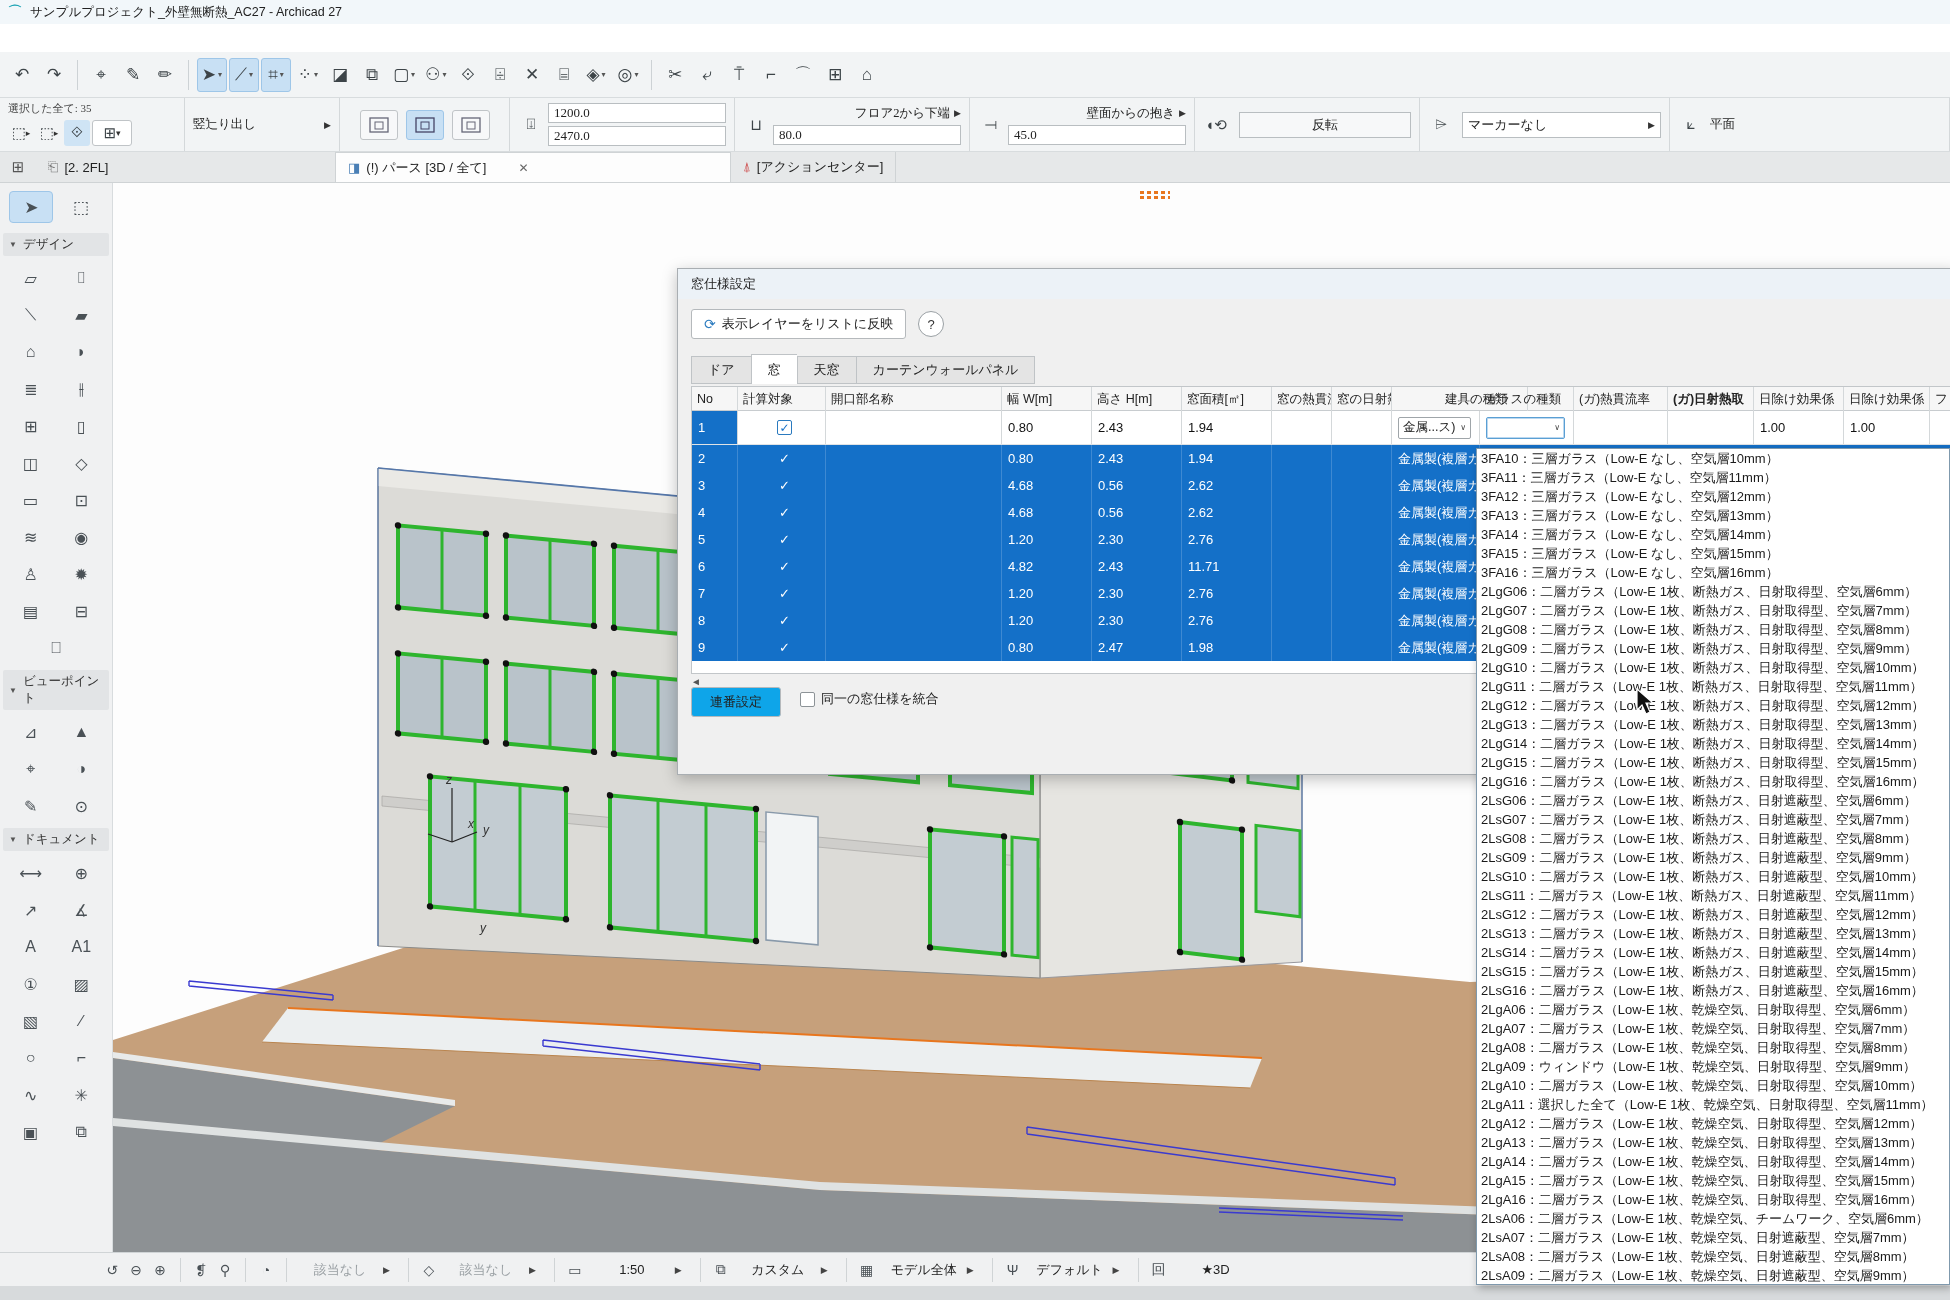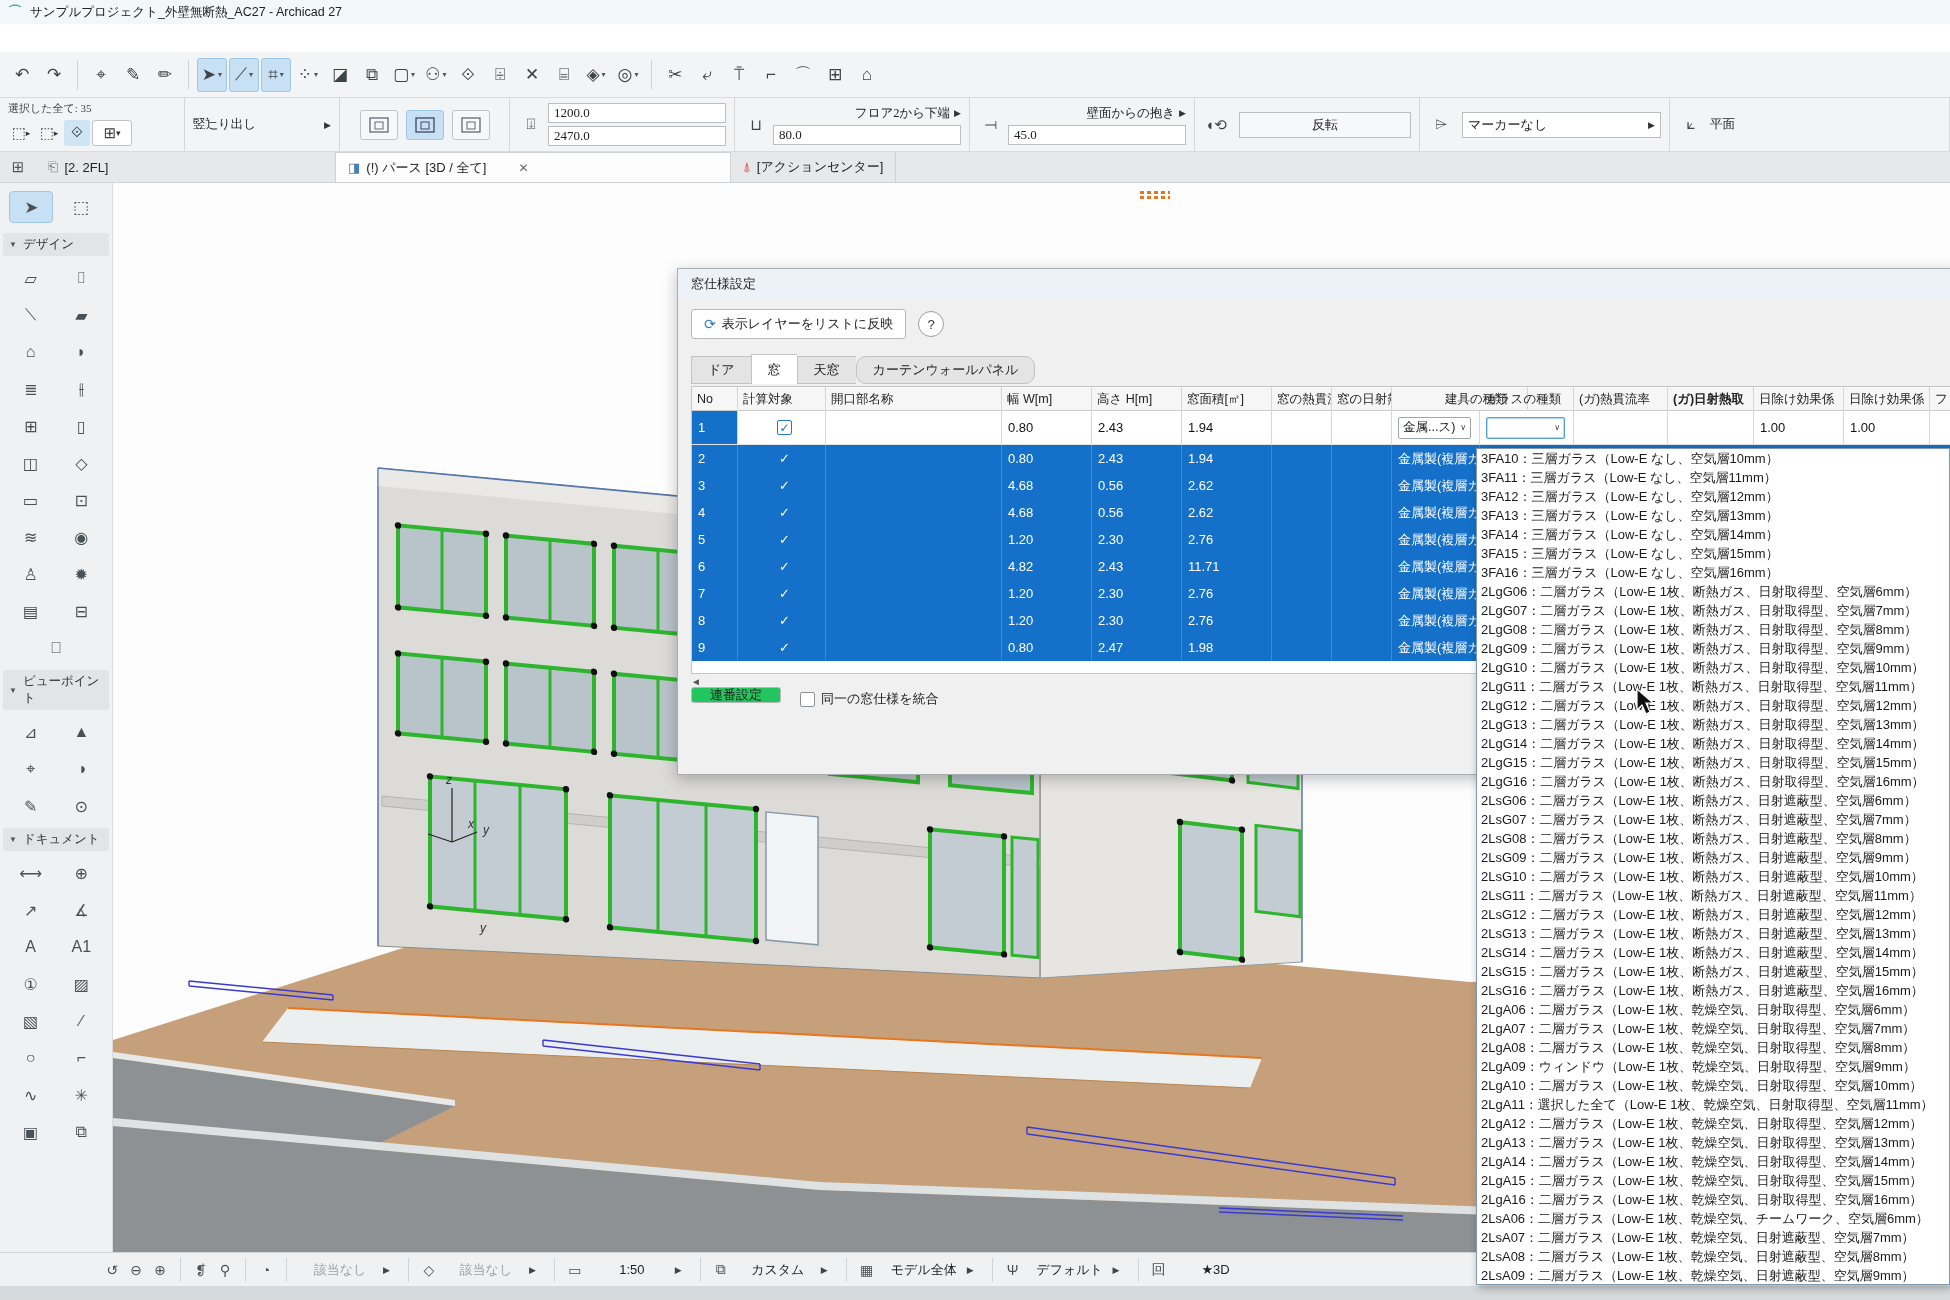--- a/index.html
+++ b/index.html
@@ -62,37 +62,37 @@
   background:repeating-linear-gradient(90deg,#e8761e 0 4px,transparent 4px 7px); }
 
 
 #dialog { position:absolute; left:677px; top:268px; width:1280px; height:507px; background:#f0f0f0; border:1px solid #a9aeb2; box-shadow:0 4px 14px rgba(0,0,0,.25); z-index:10; }
 #dlg-title { position:absolute; left:0; top:0; width:100%; height:30px; background:#ecf2f7; display:flex; align-items:center; padding-left:13px; font-size:13px; color:#222; }
 #dlg-refresh { position:absolute; left:13px; top:40px; height:30px; background:#fff; border:1px solid #b5b9bc; border-radius:3px; display:flex; align-items:center; gap:6px; padding:0 12px; font-size:13px; }
 #dlg-refresh .ric { color:#2b7bbf; font-size:14px; }
 #dlg-help { position:absolute; left:240px; top:42px; width:26px; height:26px; border:1px solid #9aa0a4; border-radius:50%; display:flex; align-items:center; justify-content:center; background:#fff; font-size:13px; color:#333; }
 #dlg-tabs { position:absolute; left:13px; top:87px; height:28px; display:flex; align-items:flex-end; }
 .dtab { height:28px; padding:0 16px; display:flex; align-items:center; background:#e4e4e4; border:1px solid #bfc3c6; border-right:none; font-size:13px; color:#222; }
-.dtab:last-child { border-right:1px solid #bfc3c6;border-radius:10px; }
+.dtab:last-child { border-right:1px solid #bfc3c6; }
 .dtab.active { background:#fff; height:30px; border-bottom:none; }
 #dlg-table { position:absolute; left:13px; top:117px; width:1267px; height:288px; background:#fff; border:1px solid #c2c6c9; border-right:none; overflow:hidden; }
 .th-row { position:absolute; left:0; top:0; height:24px; width:1500px; background:#f6f6f6; border-bottom:1px solid #c8cccf; }
 .th { position:absolute; top:0; height:24px; display:flex; align-items:center; padding-left:5px; font-size:12.5px; color:#222; border-right:1px solid #d4d8da; overflow:hidden; white-space:nowrap; }
 .trow { position:absolute; left:0; width:1500px; }
 .td { position:absolute; top:0; height:100%; display:flex; align-items:center; padding-left:6px; font-size:13px; border-right:1px solid #d4d8da; overflow:hidden; white-space:nowrap; }
 .trow.selrow { background:#1470c8; color:#fff; }
 .trow.selrow .td { border-right:1px solid rgba(255,255,255,.18); }
 .trow.editrow { background:#fff; color:#111; border-bottom:1px solid #e0e3e5; }
 .no-sel { background:#1470c8; color:#fff; }
 .cb { width:15px; height:15px; background:#fff; border:1px solid #2a7abf; border-radius:2px; display:flex; align-items:center; justify-content:center; color:#1470c8; font-size:12px; margin:0 auto; }
 .combo { background:#fff; border:1px solid #9fa5a9; border-radius:2px; height:22px; display:flex; align-items:center; justify-content:space-between; padding:0 4px; font-size:12.5px; color:#222; width:calc(100% - 8px); }
 .combo .ca { font-size:8px; color:#444; }
 .combo.focus { border:1px solid #5a9fd4; box-shadow:0 0 0 1px #bcd8ef inset; }
 #dlg-scroll-left { position:absolute; left:13px; top:407px; font-size:10px; color:#555; }
-#dlg-seq { position:absolute; left:13px; top:418px; height:16px; padding:0 18px; background:#22c55e; border:1px solid #b5b9bc; border-radius:3px; display:flex; align-items:center; font-size:13px; }
+#dlg-seq { position:absolute; left:13px; top:418px; height:30px; padding:0 18px; background:#0ea5e9; border:1px solid #b5b9bc; border-radius:3px; display:flex; align-items:center; font-size:13px; }
 #dlg-merge { position:absolute; left:122px; top:421px; display:flex; align-items:center; gap:6px; font-size:13px; }
 #dlg-merge .box { width:15px; height:15px; border:1px solid #8d9397; background:#fff; border-radius:2px; }
 
 
 #glasslist { position:absolute; left:1476px; top:448px; width:474px; height:837px; background:#fff; border:1px solid #7f99ad; box-shadow:2px 3px 8px rgba(0,0,0,.3); z-index:30; overflow:hidden; }
 .gl-item { height:19px; line-height:19px; padding-left:4px; font-size:13px; color:#1a1a1a; white-space:nowrap; overflow:hidden; }
 
 
 #statusbar { position:absolute; left:0; top:1252px; width:1950px; height:34px; background:#f0f1f2; border-top:1px solid #d0d4d6; display:flex; align-items:center; padding-left:100px; z-index:5; }
 .st-icon { min-width:24px; height:24px; display:flex; align-items:center; justify-content:center; color:#4a5156; font-size:14px; }

